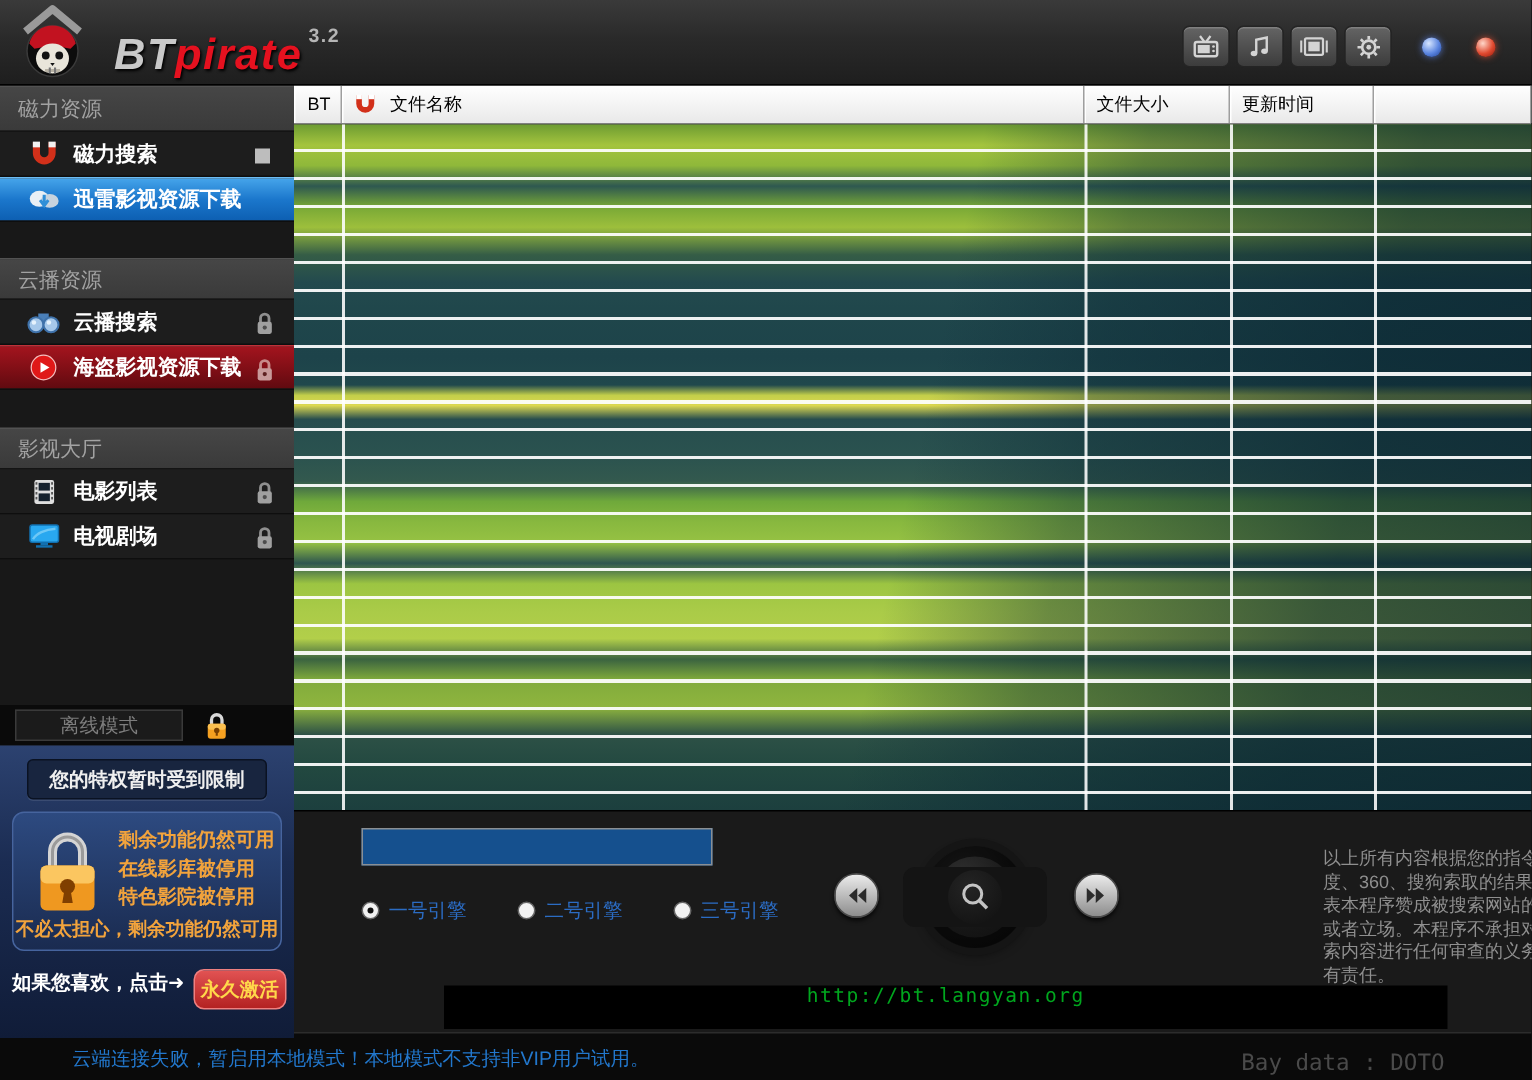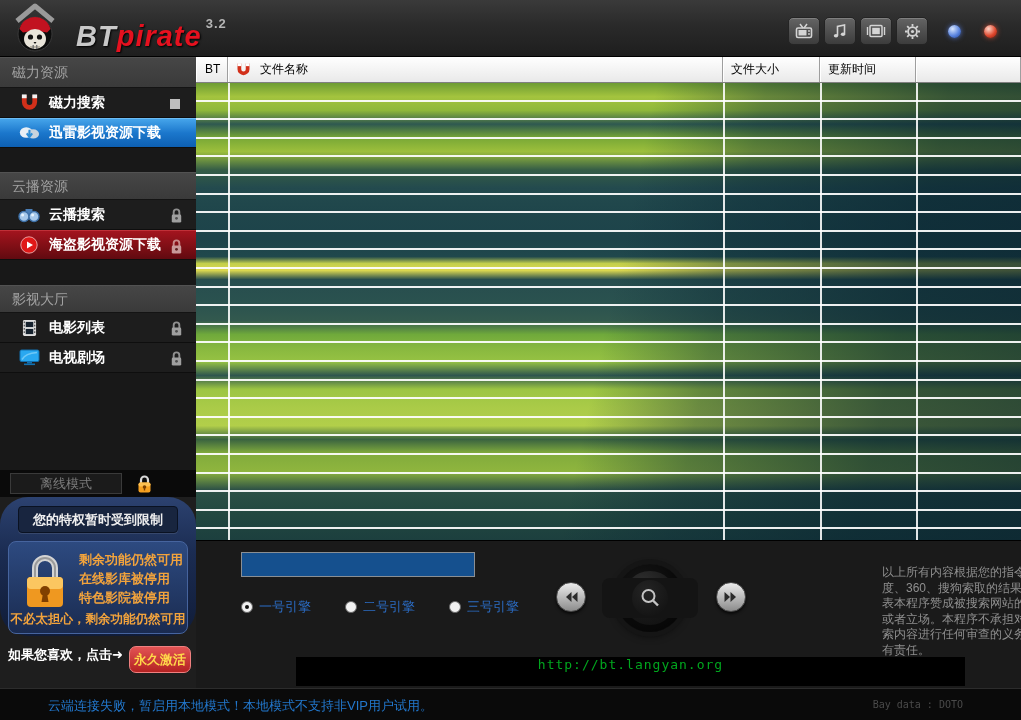--- a/index.html
+++ b/index.html
@@ -45,21 +45,21 @@
                           border-top:1px solid #c03038; }
   .gap1 { height:24px; flex:none; background:#181818; }
   .gap2 { height:25px; flex:none; background:#181818; }
   .sec-header.h2 { height:28px; line-height:26px; }
   .side-fill { height:97px; flex:none; background:#181818; }
   .offline-row { height:27px; flex:none; background:#0a0a0a; display:flex; align-items:center; }
   .offline-box { margin-left:10px; width:112px; height:21px; background:#1b1b1b;
                  border:1px solid #3a3a3a; color:#7d7d7d; font-size:13px; text-align:center;
                  line-height:19px; cursor:pointer; }
   .offline-lock { margin-left:14px; width:17px; height:20px; }
-  .navy { height:139px; flex:none; background:linear-gradient(180deg,#2c4270 0%,#1b2c52 40%,#101c38 100%);border-radius:28px; }
+  .navy { height:195px; flex:none; background:linear-gradient(180deg,#2c4270 0%,#1b2c52 40%,#101c38 100%); }
   .privilege { margin:9px auto 0; width:160px; height:27px; background:#18253f;
                border:1px solid #0a1222; border-radius:4px; box-shadow:0 1px 0 rgba(255,255,255,.1);
                color:#efefef; font-size:13px; font-weight:bold; text-align:center; line-height:25px; }
   .promo { position:relative; margin:8px auto 0; width:180px; height:93px;
            background:linear-gradient(180deg,#2d4a80,#1a2b50); border:1px solid #46649e;
            border-radius:8px; }
   .promo .big-lock { position:absolute; left:12px; top:11px; width:48px; height:56px; }
   .promo .lines { position:absolute; left:70px; top:8px; color:#f2a33c; font-size:13px;
                   font-weight:bold; line-height:19px; white-space:nowrap; }
   .promo .reassure { position:absolute; left:0; bottom:5px; width:100%; text-align:center;
@@ -133,21 +133,21 @@
                 font-size:12px; line-height:15.5px;margin-left:44px; }
   .url-strip { position:absolute; left:100px; top:116px; width:669px; height:29px;
                background:#000; display:flex; align-items:flex-start; justify-content:center; }
   .url-strip a { color:#00a61e; font-family:"DejaVu Sans Mono","Liberation Mono",monospace;
                  font-size:13px; letter-spacing:1px; text-decoration:none; }
 
   
   .statusbar { position:absolute; left:0; bottom:0; width:1021px; height:32px; background:#0a0a0a;
                border-top:1px solid #2c2c2c; }
   .status-msg { position:absolute; left:48px; top:8px; color:#2277cc; font-size:13px; }
-  .bay { position:absolute; right:58px; top:10px; color:#4a4a4a; font-size:10px;
+  .bay { position:absolute; right:58px; top:10px; color:#4a4a4a; font-size:15px;
          font-family:"DejaVu Sans Mono","Liberation Mono",monospace; }
 </style>
 </head>
 <body>
 
 <div class="app">
 
   <div class="topbar">
     <svg class="logo" viewBox="0 0 50 52">
       <path d="M7 18 L25 3 L43 18" stroke="#9a9a9a" stroke-width="5" fill="none" stroke-linejoin="round"></path>

